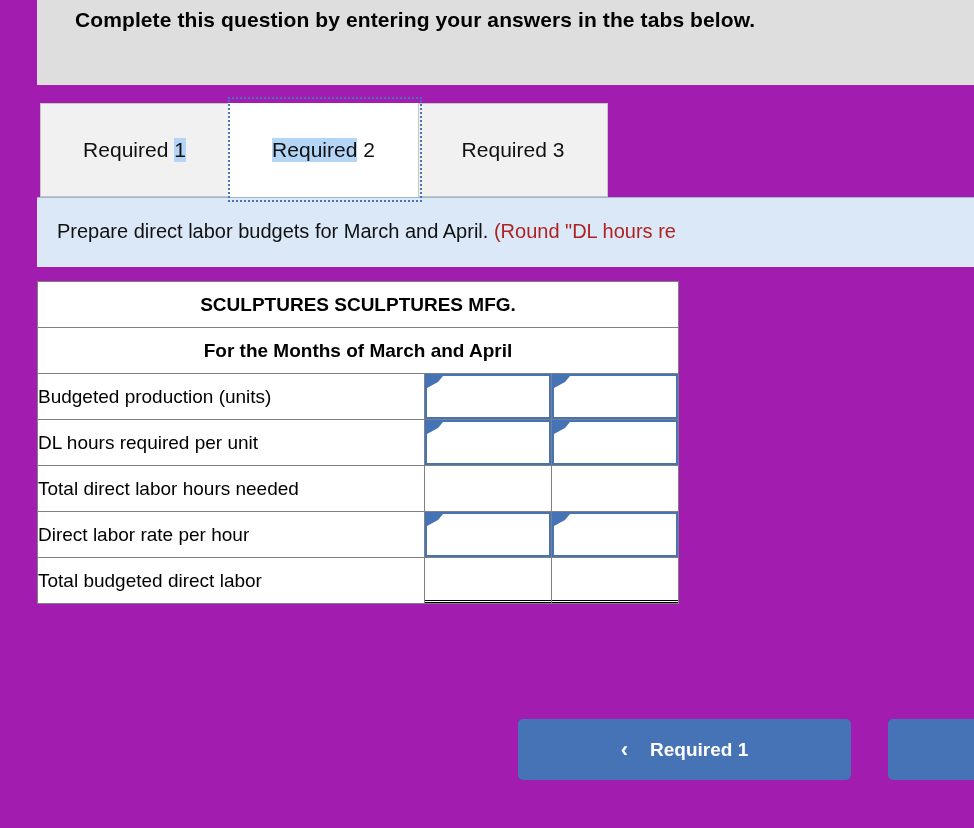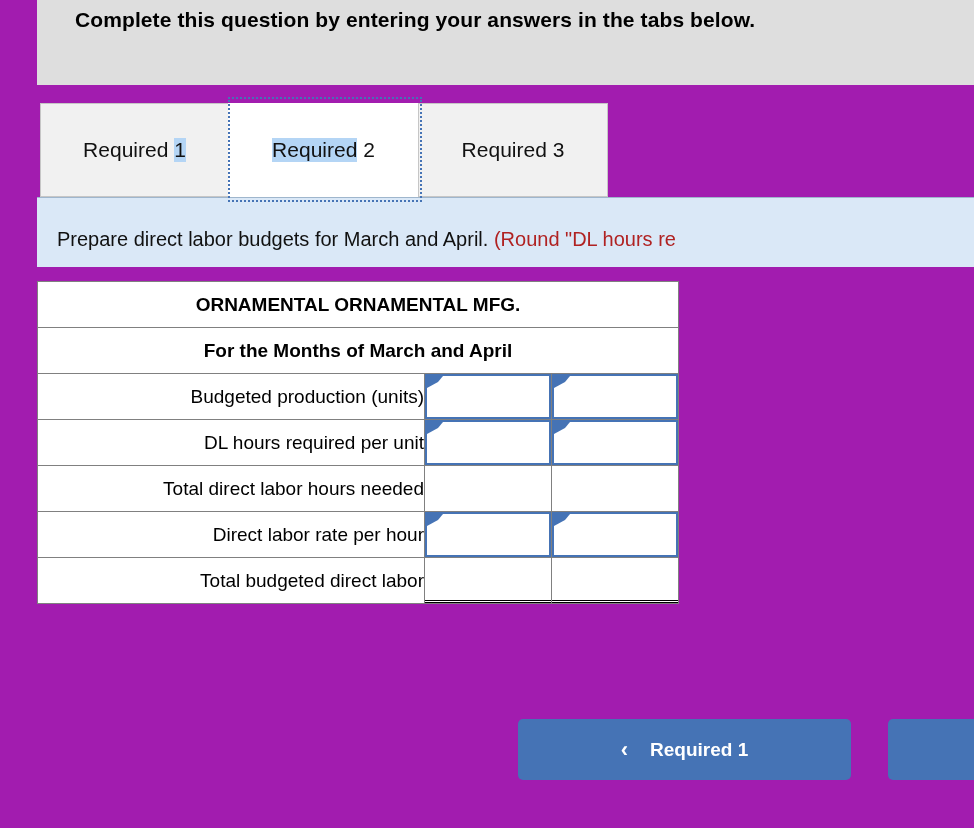--- a/index.html
+++ b/index.html
@@ -95,21 +95,20 @@
     background: #dae8f7;
     border-top: 1px solid #9fb6cd;
   }
   .instruction-text {
     position: absolute;
     left: 20px;
     top: 22px;
     font-size: 20px;
     color: #111111;
     white-space: nowrap;
-    margin-top: 8px;
   }
   .instruction-note { color: #b02222; }
 
   
   .budget-table {
     position: absolute;
     left: 37px;
     top: 281px;
     border-collapse: collapse;
     table-layout: fixed;
@@ -132,21 +131,21 @@
     font-size: 20px;
   }
   .hdr-blank { background: #85abe2; }
   .hdr-month {
     background: #85abe2;
     font-weight: bold;
     text-align: center;
     font-size: 21px;
   }
   .rowlabel {
-    text-align: right;
+    text-align: left;
     padding-left: 8px;
     font-size: 19px;
   }
 
   .inputcell {
     position: absolute;
     left: 0; top: 0;
     width: 100%;
     height: 100%;
     border: 2px solid #4573b5;
@@ -234,21 +233,21 @@
   </div>
 
   <table class="budget-table">
     <colgroup>
       <col class="col-label">
         <col class="col-month">
         <col class="col-month">
     </colgroup>
     <tbody>
       <tr>
-        <td class="hdr" colspan="3">ORNAMENTAL ORNAMENTAL MFG.</td>
+        <td class="hdr" colspan="3">SCULPTURES SCULPTURES MFG.</td>
       </tr>
       <tr>
         <td class="hdr" colspan="3">For the Months of March and April</td>
       </tr>
 
       <tr>
         <td class="rowlabel">Budgeted production (units)</td>
         <td class="data">
           <div class="inputcell"></div>
         </td>

